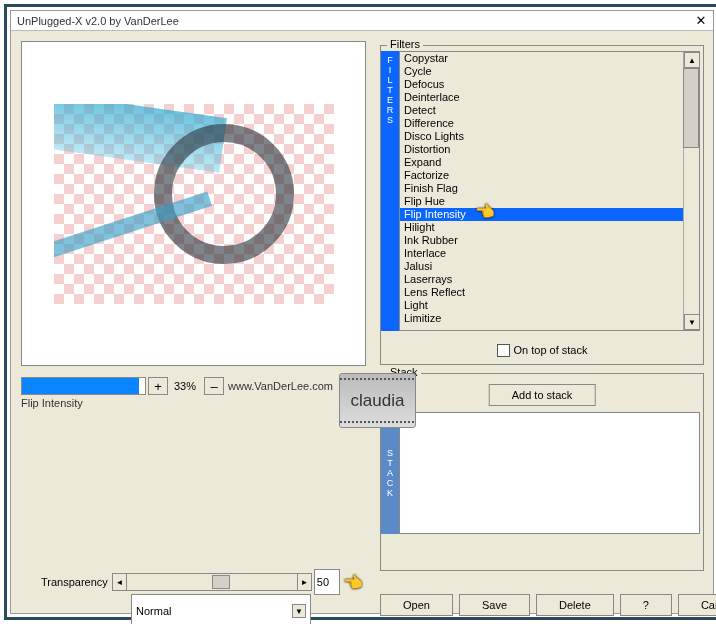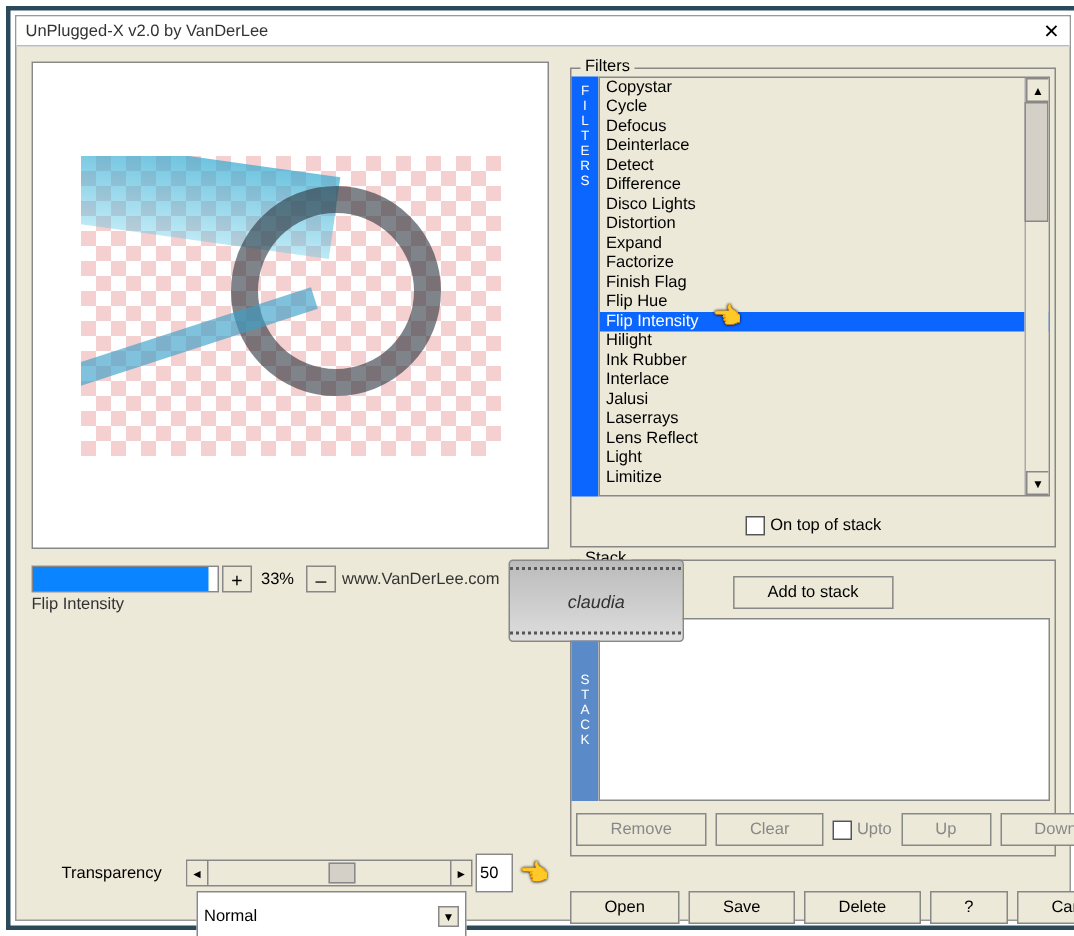--- a/index.html
+++ b/index.html
@@ -42,36 +42,36 @@
 .stack-group { position: absolute; left: 369px; top: 342px; width: 324px; height: 198px; border: 1px solid #888; }
 .add-stack { position: absolute; top: 10px; left: 50%; transform: translateX(-50%); }
 .btn { height: 22px; border: 1px solid #888; background: #ece9d8; padding: 0 22px; display: inline-flex; align-items: center; justify-content: center; cursor: default; }
 .btn.disabled { color: #888; }
 .stack-side { position: absolute; left: 0; top: 38px; width: 18px; height: 122px; background: #5a8ac8; color: #fff; writing-mode: vertical-rl; text-orientation: upright; display: flex; align-items: center; justify-content: center; font-size: 9px; }
 .stack-list { position: absolute; left: 18px; top: 38px; right: 3px; height: 122px; background: #fff; border: 1px solid #888; }
 .stack-btn-row { position: absolute; left: 3px; right: 3px; bottom: 6px; display: flex; gap: 6px; justify-content: space-between; align-items: center; }
 .upto-check { display:flex; align-items:center; gap:3px; color:#888;}
 
 .trans-row { position: absolute; left: 30px; top: 541px; width: 325px; height: 20px; display: flex; align-items: center; }
-.trans-label { margin-right: 16px; }
+.trans-label { margin-right: 4px; }
 .slider-box { width: 200px; height: 18px; border: 1px solid #888; background: #ece9d8; position: relative; display: flex; }
 .slider-arrow { width: 14px; height: 100%; background: #ece9d8; border-right: 1px solid #888; display:flex; align-items:center; justify-content:center; font-size:8px;}
 .slider-arrow.r { border-left:1px solid #888; border-right:none;}
 .slider-track { flex: 1; position: relative; }
 .slider-thumb { position: absolute; top: 1px; left: 50%; width: 18px; height: 14px; background: #d4d0c8; border: 1px solid #888; }
 .trans-val { width: 26px; height: 18px; border: 1px solid #888; background: #fff; margin-left: 2px; padding: 12px 2px; display:flex; align-items:center;}
 
 .blend-row { position: absolute; left: 120px; top: 563px; width: 180px; height: 20px; }
 .blend-select { width: 180px; height: 20px; border: 1px solid #888; background: #fff; display: flex; align-items: center; justify-content: space-between; padding: 16px 4px; }
 .dd-arrow { width: 14px; height: 14px; background: #ece9d8; border: 1px solid #888; display:flex; align-items:center; justify-content:center; font-size:8px;}
 
 .bottom-btn-row { position: absolute; left: 369px; top: 563px; width: 324px; display: flex; gap: 6px; justify-content: space-between; }
 .bottom-btn-row .btn { flex: 0 0 auto; min-width: 44px; }
 
-.watermark { position: absolute; left: 328px; top: 342px; width: 117px; height: 55px; background: linear-gradient(#bbb, #ddd); border: 1px solid #888; display: flex; align-items: center; justify-content: center; font-style: italic; font-size: 12px; color: #333; border-radius: 3px; z-index: 5; }
+.watermark { position: absolute; left: 328px; top: 342px; width: 77px; height: 55px; background: linear-gradient(#bbb, #ddd); border: 1px solid #888; display: flex; align-items: center; justify-content: center; font-size: 17px; color: #333; border-radius: 3px; z-index: 5; }
 .watermark::before, .watermark::after { content:""; position:absolute; left:0; right:0; height:2px; background: repeating-linear-gradient(90deg,#555 0 2px, transparent 2px 4px);}
 .watermark::before{top:4px;} .watermark::after{bottom:4px;}
 </style>
 </head>
 <body>
 
 <div class="outer-border">
 <div class="window">
   <div class="titlebar">
     <span class="title">UnPlugged-X v2.0 by VanDerLee</span>
@@ -139,30 +139,20 @@
         <div class="checkbox"></div>
         <span>On top of stack</span>
       </div>
     </div>
 
     <div class="stack-group">
       <legend>Stack</legend>
       <div class="btn add-stack">Add to stack</div>
       <div class="stack-side">STACK</div>
       <div class="stack-list"></div>
-      <div class="stack-btn-row">
-        <div class="btn disabled">Remove</div>
-        <div class="btn disabled">Clear</div>
-        <div class="upto-check">
-              <div class="checkbox"></div>
-              <span>Upto</span>
-            </div>
-        <div class="btn disabled">Up</div>
-        <div class="btn disabled">Down</div>
-      </div>
     </div>
 
     <div class="trans-row">
       <span class="trans-label">Transparency</span>
       <div class="slider-box">
         <div class="slider-arrow">◄</div>
         <div class="slider-track">
               <div class="slider-thumb"></div>
             </div>
         <div class="slider-arrow r">►</div>

